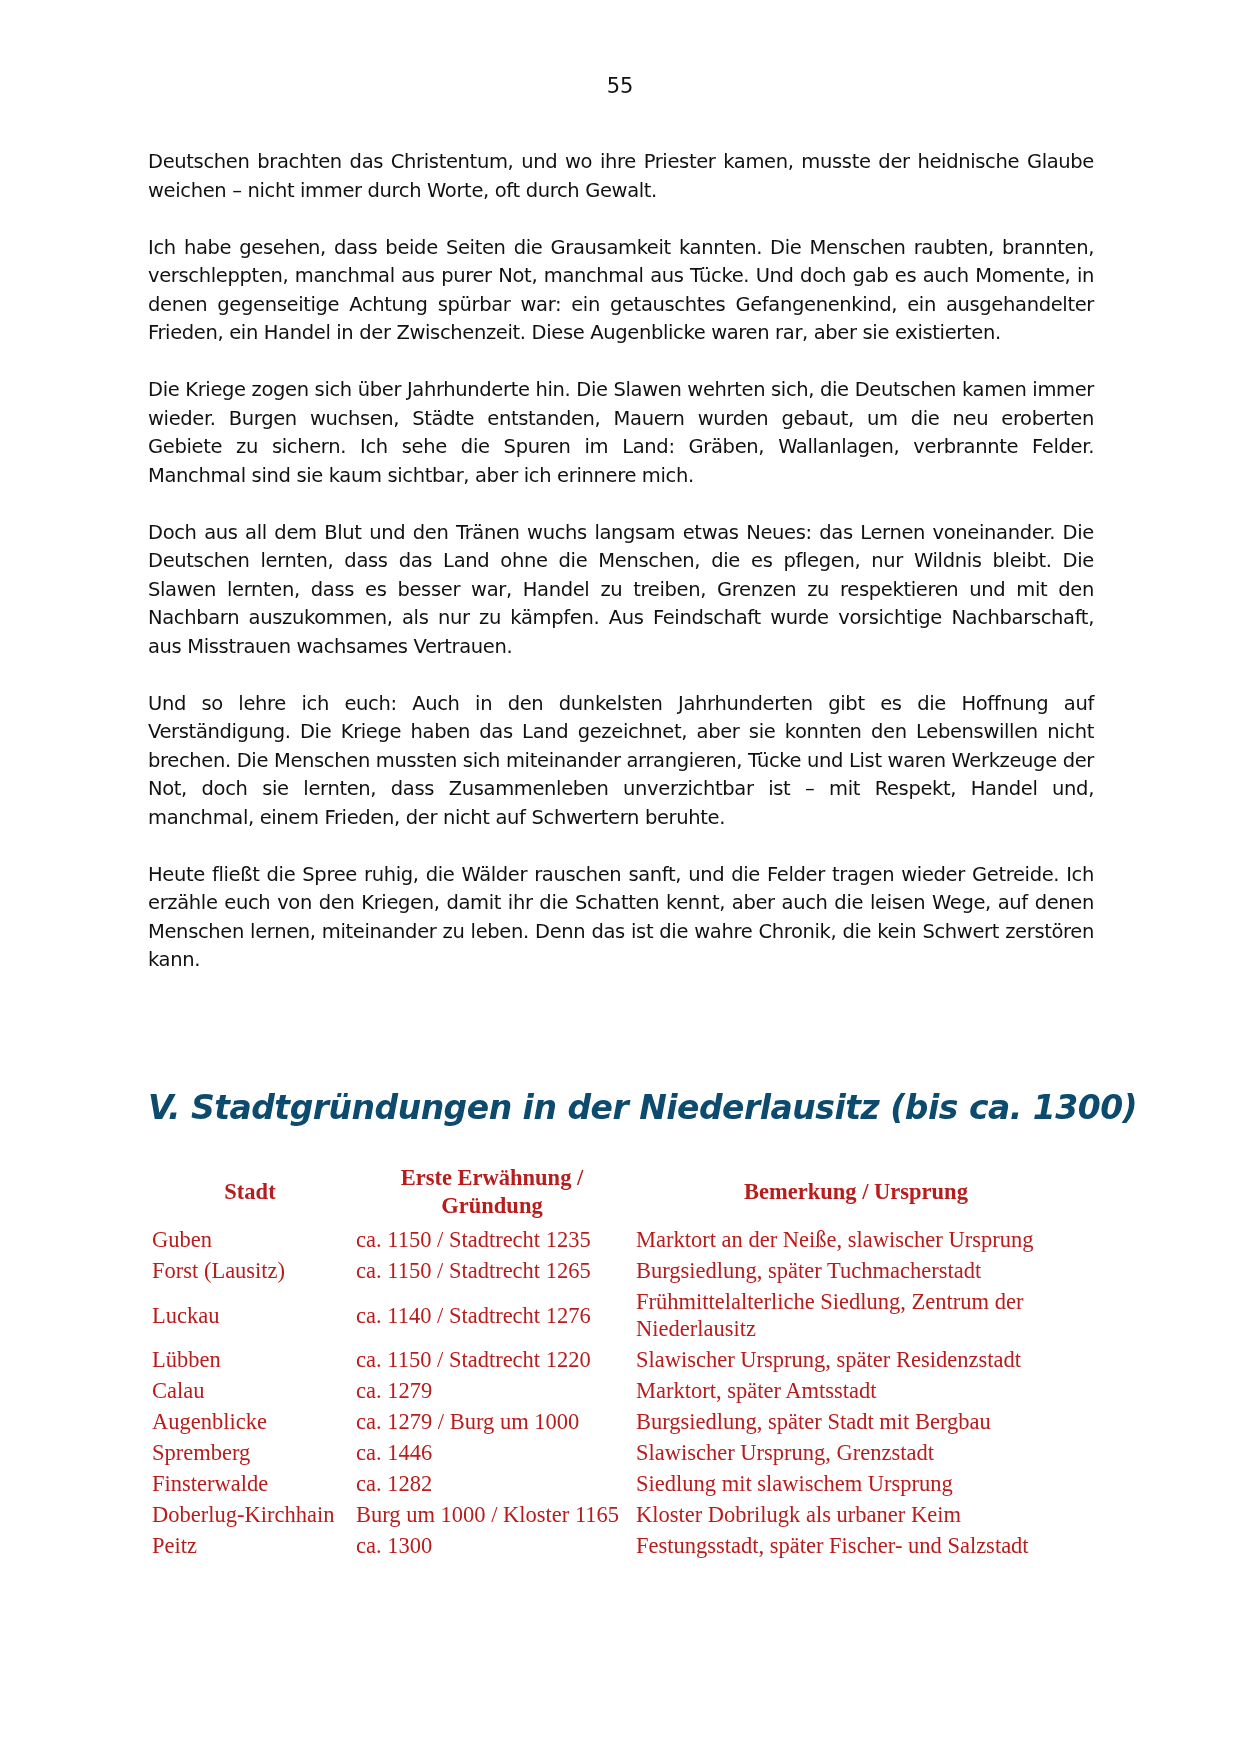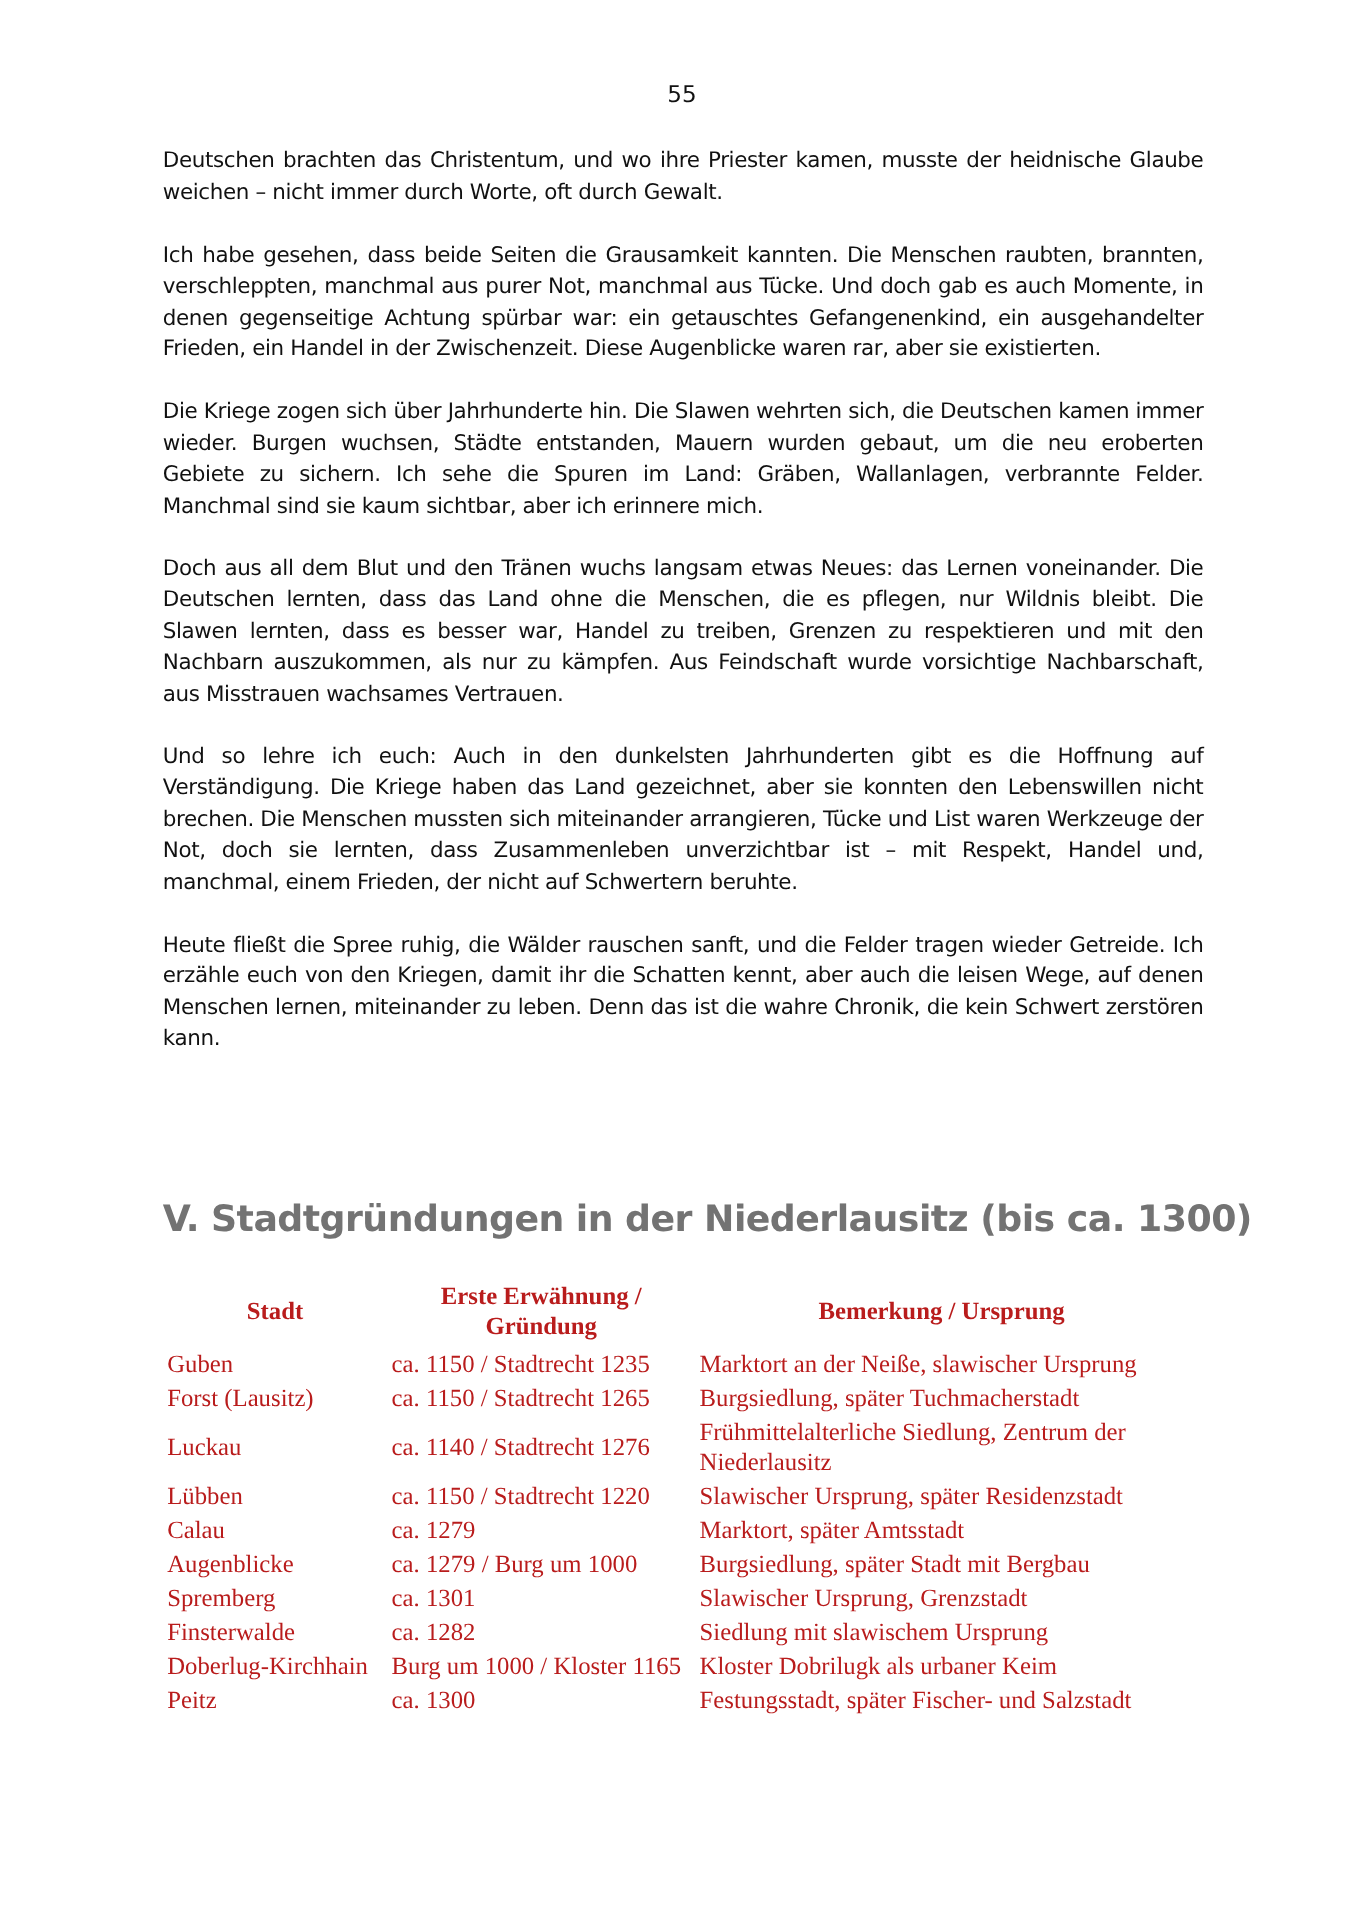--- a/index.html
+++ b/index.html
@@ -2,29 +2,29 @@
 <html><head>
   <meta charset="utf-8">
   <style>
     html, body { margin: 0; padding: 0; background: #ffffff; }
     body { width: 1240px; height: 1753px; position: relative; overflow: hidden; color: #000; }
     .page-number {
       position: absolute; top: 74px; left: 0; width: 1240px; text-align: center;
       font-family: "DejaVu Sans", sans-serif; font-size: 21px; color: #111;
     }
     .body-text {
-      position: absolute; left: 148px; top: 132px; width: 946px;
+      position: absolute; left: 148px; top: 148px; width: 946px;
       font-family: "DejaVu Sans", sans-serif; font-size: 19.5px; line-height: 28.5px;
       color: #111; letter-spacing: -0.35px;
     }
     .body-text p { margin: 0 0 28.5px 0; text-align: justify; }
     .section-title {
       position: absolute; left: 148px; top: 1088px;
-      font-family: "DejaVu Sans", sans-serif; font-size: 33px; font-weight: bold; 
-      color: #737373; letter-spacing: -0.5px; margin: 0;
+      font-family: "DejaVu Sans", sans-serif; font-size: 33px; font-weight: bold; font-style: italic;
+      color: #0c4a6e; letter-spacing: -0.5px; margin: 0;
     }
     table.towns {
       position: absolute; left: 148px; top: 1162px; border-collapse: collapse;
       font-family: "Liberation Serif", serif; font-size: 22.5px; color: #b91c1c;
     }
     table.towns th {
       font-weight: bold; text-align: center; vertical-align: middle; line-height: 28px;
       padding: 2px 4px 4px 4px;
     }
     table.towns td { vertical-align: middle; padding: 2px 4px; line-height: 27px; }
@@ -86,21 +86,21 @@
         <td class="erw">ca. 1279</td>
         <td class="bem">Marktort, später Amtsstadt</td>
       </tr>
       <tr>
         <td class="stadt">Augenblicke</td>
         <td class="erw">ca. 1279 / Burg um 1000</td>
         <td class="bem">Burgsiedlung, später Stadt mit Bergbau</td>
       </tr>
       <tr>
         <td class="stadt">Spremberg</td>
-        <td class="erw">ca. 1301</td>
+        <td class="erw">ca. 1446</td>
         <td class="bem">Slawischer Ursprung, Grenzstadt</td>
       </tr>
       <tr>
         <td class="stadt">Finsterwalde</td>
         <td class="erw">ca. 1282</td>
         <td class="bem">Siedlung mit slawischem Ursprung</td>
       </tr>
       <tr>
         <td class="stadt">Doberlug-Kirchhain</td>
         <td class="erw">Burg um 1000 / Kloster 1165</td>

